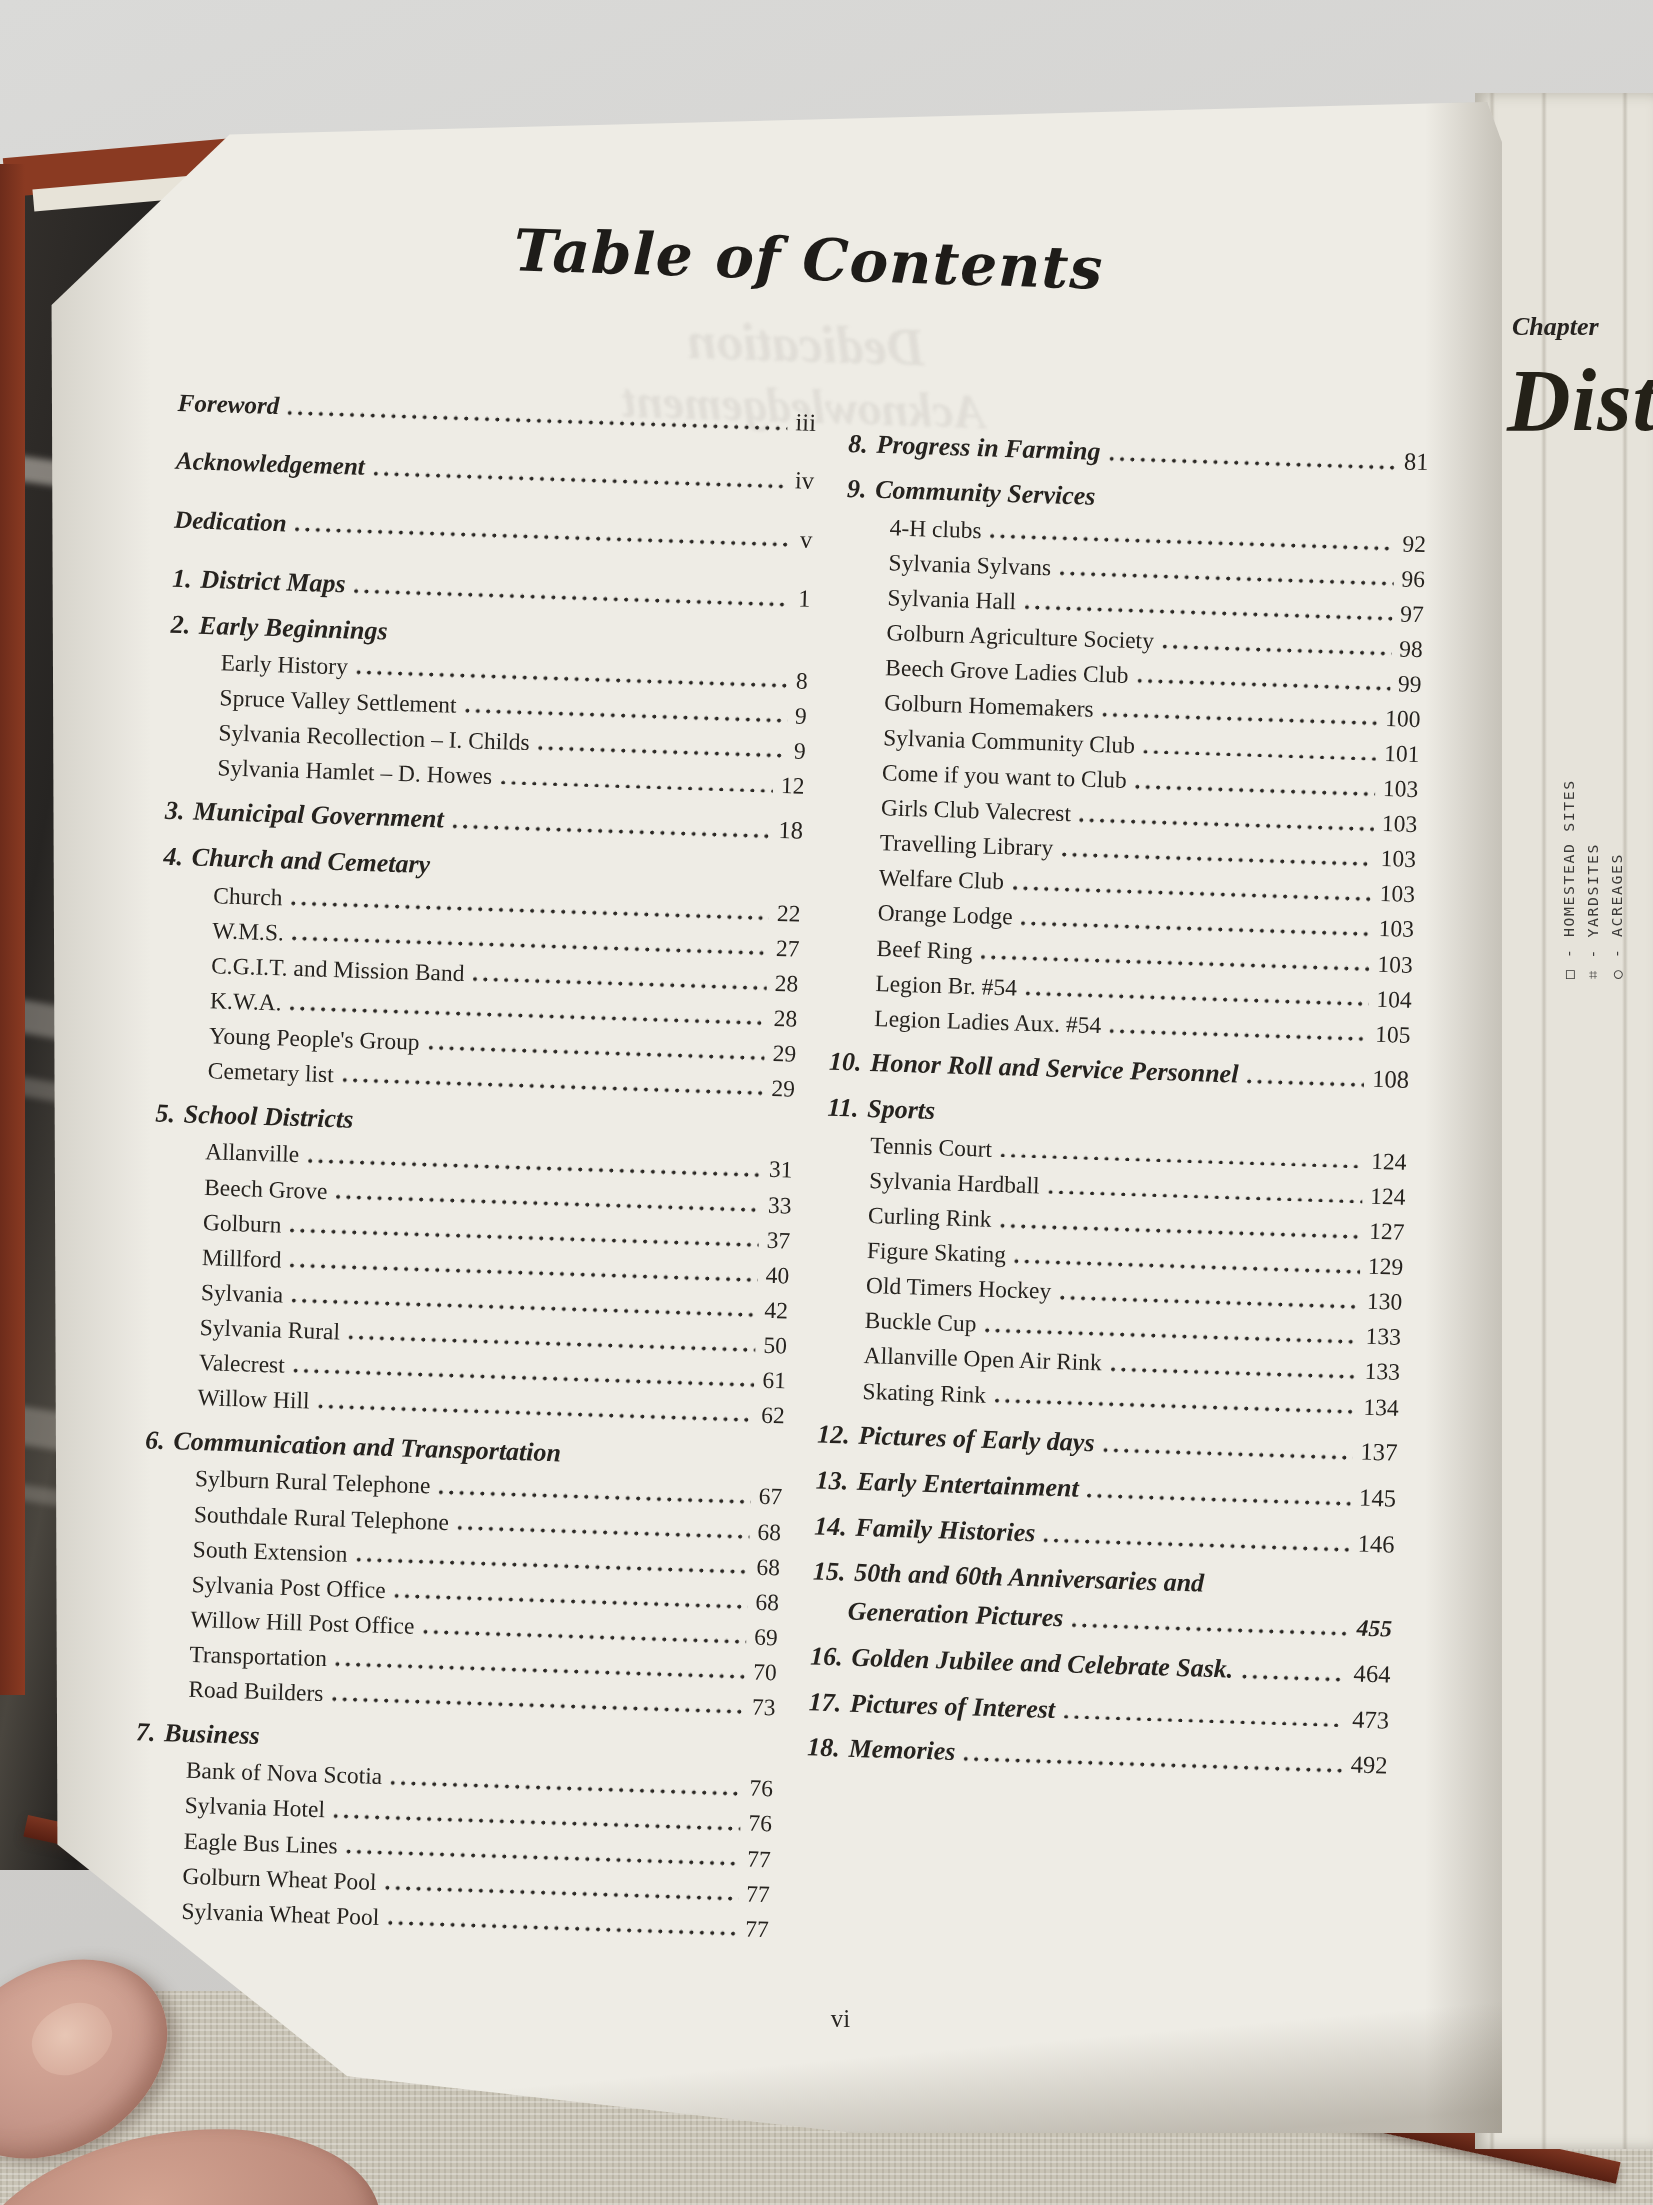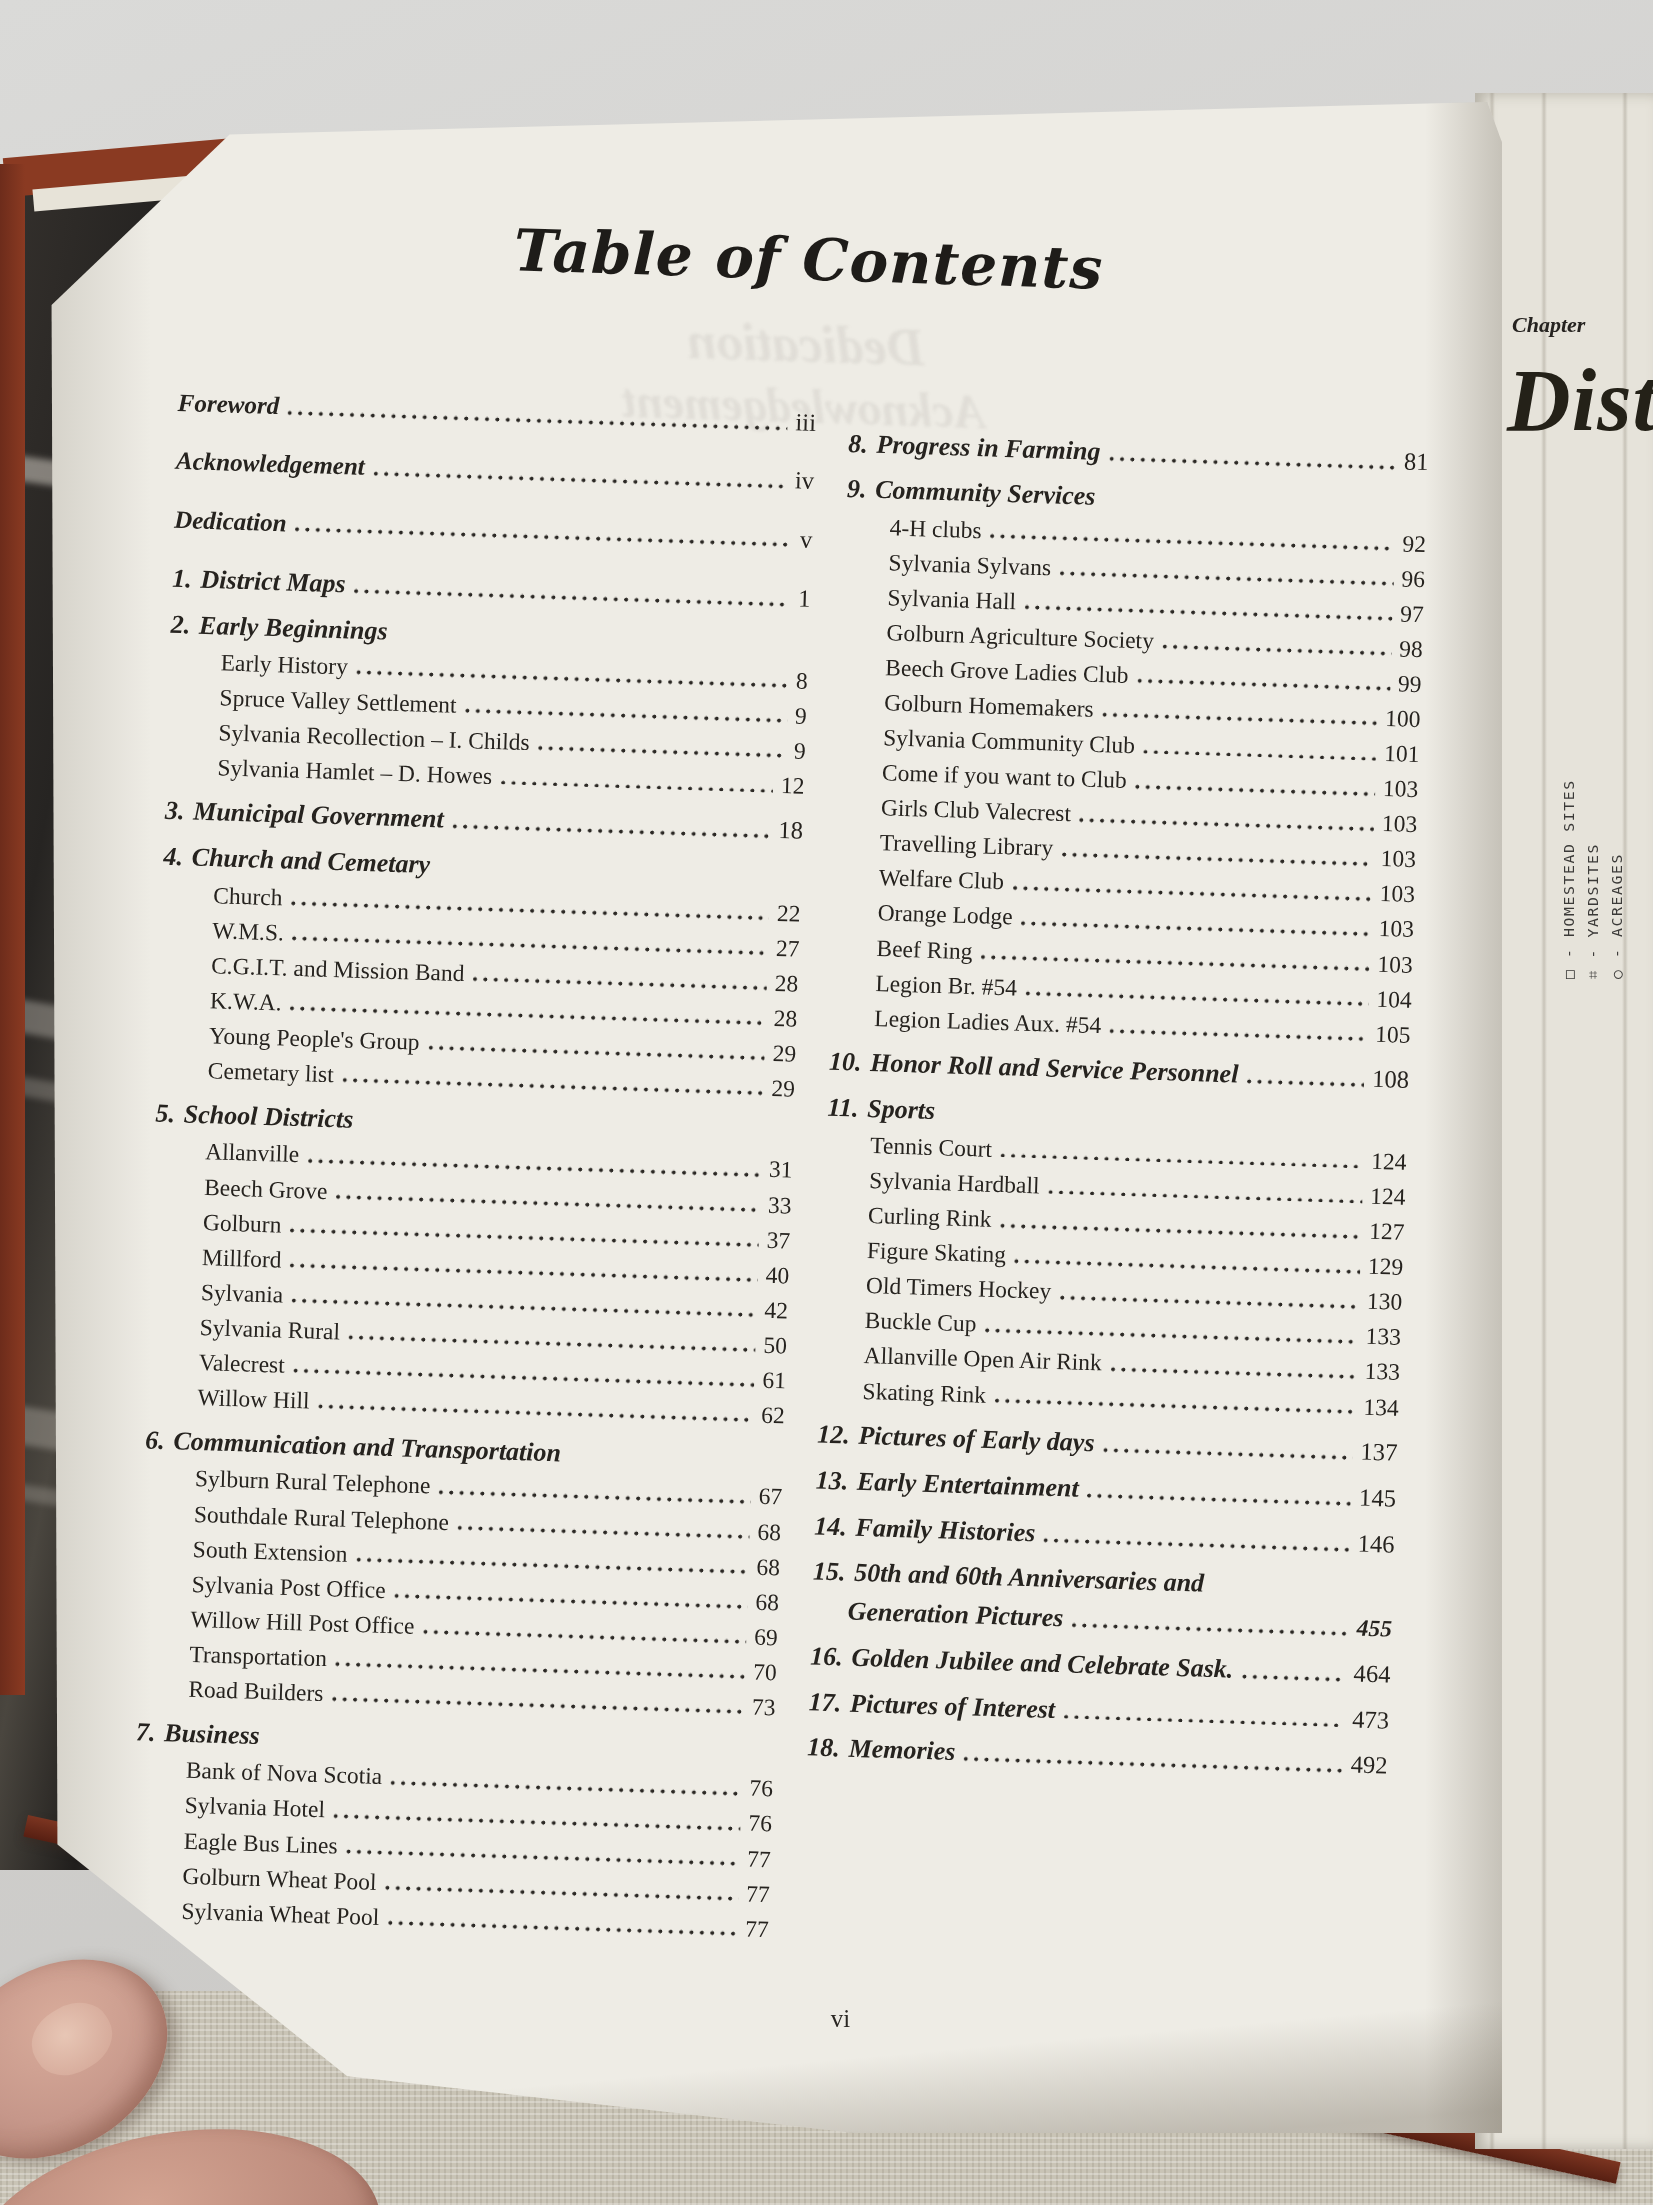--- a/index.html
+++ b/index.html
@@ -23,21 +23,21 @@
   #cover-sliver{left:33px;top:180px;width:219px;height:22px;background:#e7e3d8;transform:rotate(-5deg);}
   #cover-left{left:0;top:164px;width:25px;height:1531px;background:linear-gradient(90deg,#6d2c1b,#8a3a22);}
   #cover-bottom{left:28.4px;top:1815px;width:1630px;height:22px;background:linear-gradient(#7c3521,#571f12);
     transform:rotate(12.3deg);transform-origin:left top;box-shadow:0 4.4px 9.8px rgba(60,40,30,.45);}
 
   
   #page-right{left:1475px;top:93px;width:179px;height:2056px;background:#e6e3da;
     box-shadow:inset 7.7px 0 14.2px rgba(95,88,74,.35);overflow:hidden;}
   .crease{position:absolute;top:0;height:100%;width:5.5px;
     background:linear-gradient(90deg,rgba(0,0,0,0),rgba(120,112,96,.28),rgba(0,0,0,0));}
-  #chapter-line{position:absolute;left:37px;top:219px;font-size:22px;font-weight:bold;font-style:italic;
+  #chapter-line{position:absolute;left:37px;top:219px;font-size:26px;font-weight:bold;font-style:italic;
     color:#262320;white-space:nowrap;}
   #chapter-big{position:absolute;left:32px;top:257px;font-size:88px;font-weight:bold;font-style:italic;
     color:#242118;white-space:nowrap;letter-spacing:1.1px;}
   #legend{position:absolute;left:82px;top:886px;transform:rotate(-90deg);transform-origin:0 0;
     font-family:"DejaVu Sans Mono", monospace;font-size:14.8px;color:#3b3a38;letter-spacing:1.6px;
     white-space:nowrap;line-height:24px;}
 
   
   #page-left{left:31px;top:102px;width:1471px;height:2031px;background:#eeece5;
     clip-path:polygon(13.5% 1.6%, 99% 0%, 100% 2%, 100% 100%, 56% 100%, 21.5% 97.2%, 1.8% 85.8%, 1.4% 10%);

